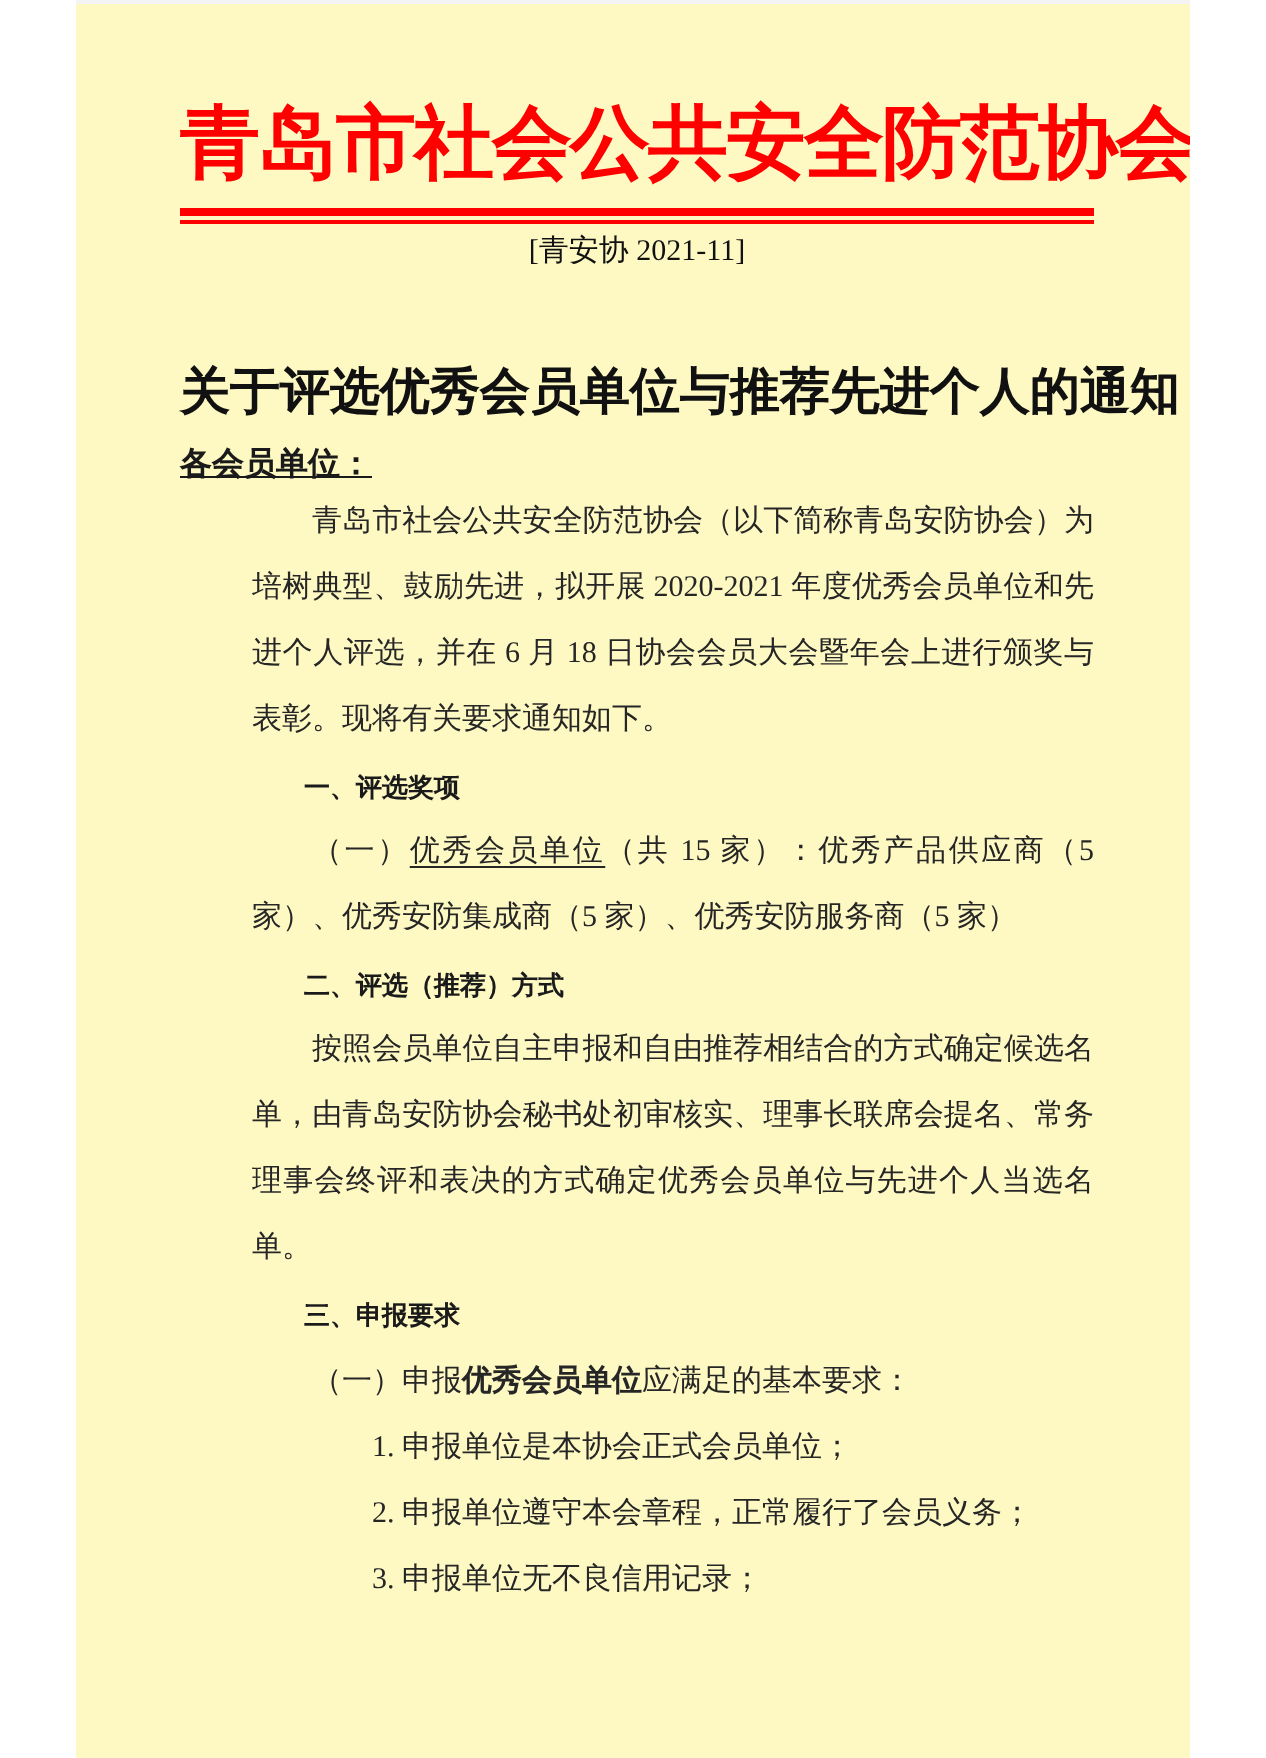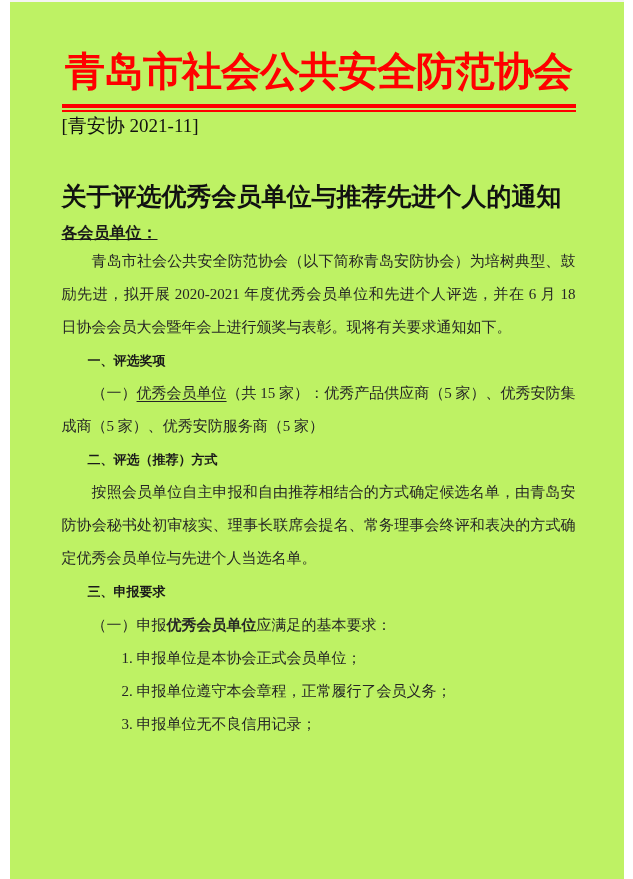--- a/index.html
+++ b/index.html
@@ -1,22 +1,22 @@
 <!DOCTYPE html>
 <html><head>
 <meta charset="utf-8">
 <style>
   * { margin: 0; padding: 0; box-sizing: border-box; }
   html, body { background: #ffffff; }
   .page {
     position: relative;
-    width: 614px;
+    width: 557px;
     height: 879px;
     margin: 0 auto;
-    background: #bef264;
+    background: #fef9c3;
     overflow: hidden;
     color: #1f1f1f;
     font-family: "Liberation Serif", serif;
   }
   .top-strip {
     width: 100%;
     height: 2px;
     background: #f4f4f4;
   }
   .content {
@@ -31,22 +31,22 @@
     letter-spacing: -1px;
     color: #ff0000;
     font-family: "Liberation Serif", serif;
     white-space: nowrap;
   }
   .double-rule { margin-top: 6px; }
   .rule-thick { height: 4px; background: #ff0000; }
   .rule-thin { margin-top: 2px; height: 2px; background: #ff0000; }
   .doc-number {
     margin-top: 5px;
-    text-align: left;
-    font-size: 19px;
+    text-align: center;
+    font-size: 15px;
     line-height: 18px;
     color: #111111;
     font-family: "Liberation Serif", serif;
   }
   .notice-title {
     margin-top: 44px;
     font-size: 25px;
     line-height: 34px;
     font-weight: bold;
     color: #111111;
@@ -61,20 +61,21 @@
     font-family: "Liberation Sans", sans-serif;
     color: #1a1a1a;
     text-decoration: underline;
   }
   .body-text {
     font-size: 15px;
     line-height: 33px;
     text-align: justify;
     color: #262626;
     font-family: "Liberation Serif", serif;
+    margin-left: 36px;
   }
   .para { text-indent: 2em; }
   .section-heading {
     text-indent: 2em;
     font-weight: bold;
     color: #1a1a1a;
     font-family: "Liberation Sans", sans-serif;
     font-size: 13px;
     line-height: 33px;
   }

